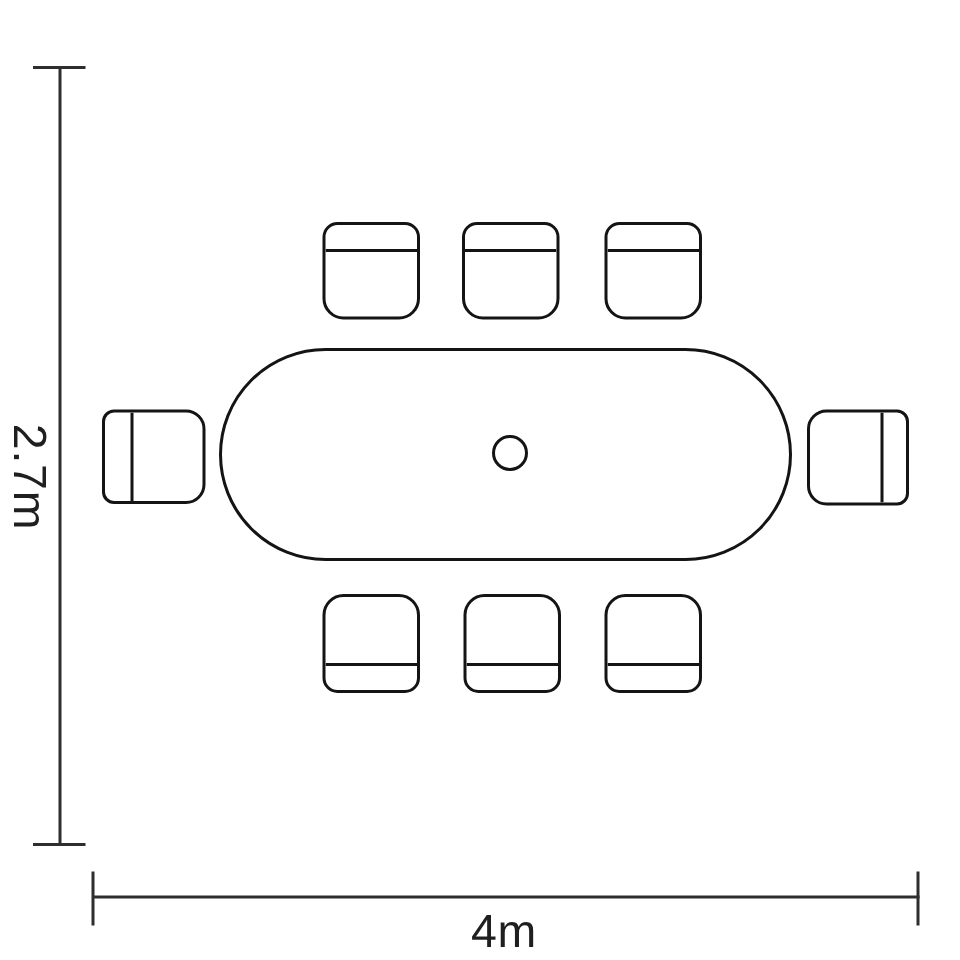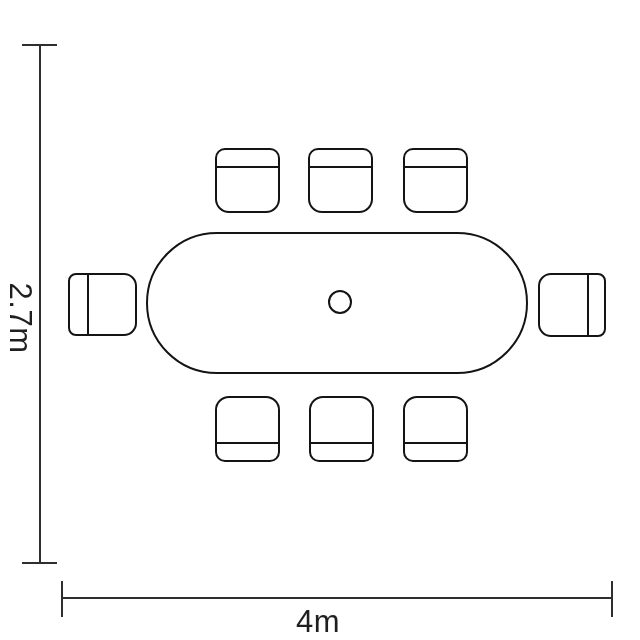--- a/index.html
+++ b/index.html
@@ -27,21 +27,21 @@
     font-size: 31px;
     letter-spacing: 0.5px;
     white-space: nowrap;
     line-height: 1;
   }
   .label-height {
     left: 20px; top: 318px;
     transform: translate(-50%, -50%) rotate(90deg);
   }
   .label-width {
-    left: 318px; top: 621px;
+    left: 336px; top: 621px;
     transform: translate(-50%, -50%);
   }
 
   
   .table-oval {
     left: 146px; top: 232px;
     width: 382px; height: 142px;
     border: 2.5px solid #141414;
     border-radius: 72px;
     box-sizing: border-box;

